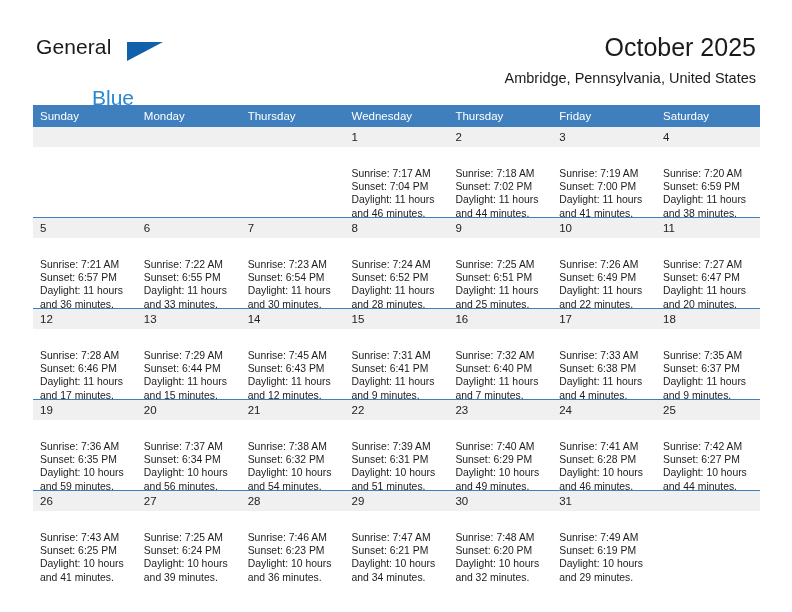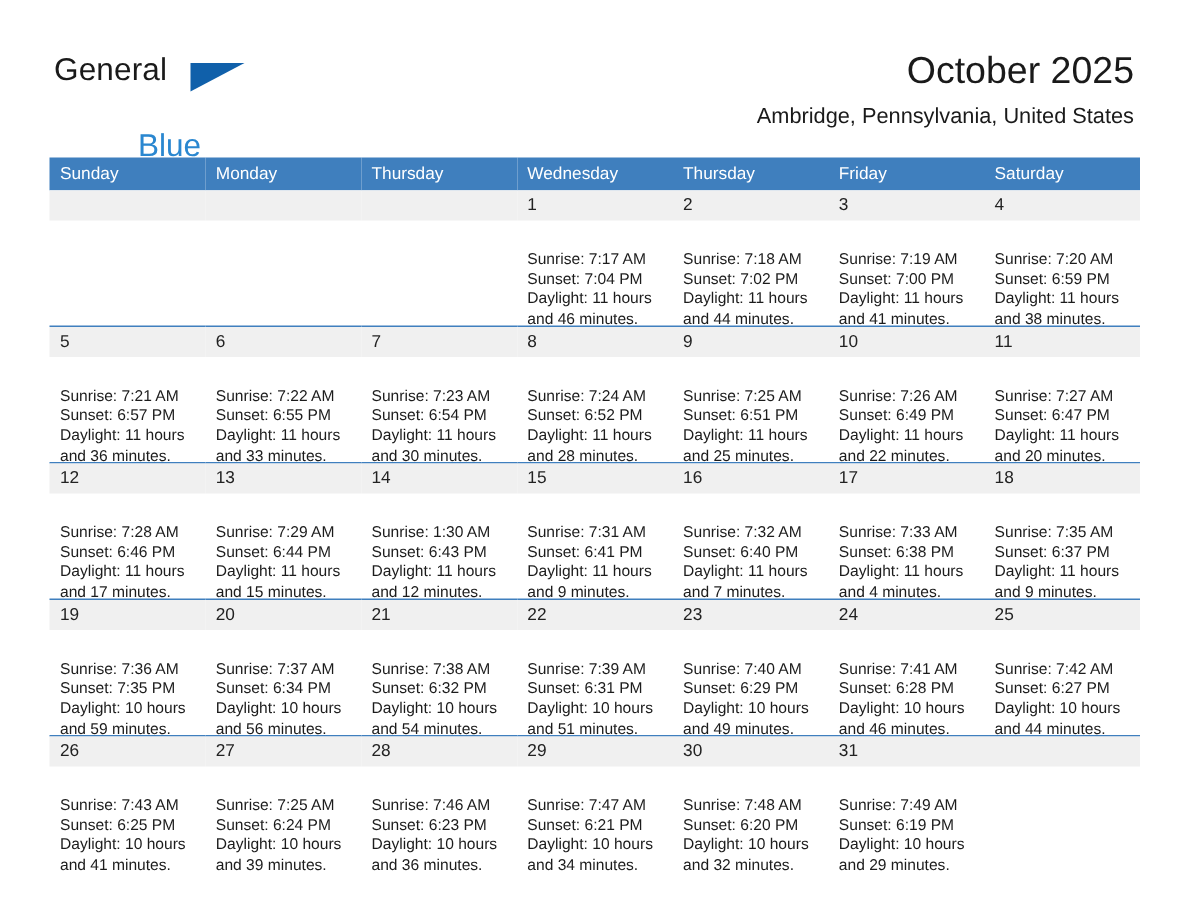--- a/index.html
+++ b/index.html
@@ -337,21 +337,21 @@
                 <div>Sunrise: 7:29 AM</div>
                 <div>Sunset: 6:44 PM</div>
                 <div class="daylight">Daylight: 11 hours and 15 minutes.</div>
               </div>
             </div>
           </td>
           <td>
             <div class="cell">
               <span class="daynum">14</span>
               <div class="info">
-                <div>Sunrise: 1:30 AM</div>
+                <div>Sunrise: 7:45 AM</div>
                 <div>Sunset: 6:43 PM</div>
                 <div class="daylight">Daylight: 11 hours and 12 minutes.</div>
               </div>
             </div>
           </td>
           <td>
             <div class="cell">
               <span class="daynum">15</span>
               <div class="info">
                 <div>Sunrise: 7:31 AM</div>
@@ -390,21 +390,21 @@
               </div>
             </div>
           </td>
         </tr>
         <tr class="week-row">
           <td>
             <div class="cell">
               <span class="daynum">19</span>
               <div class="info">
                 <div>Sunrise: 7:36 AM</div>
-                <div>Sunset: 7:35 PM</div>
+                <div>Sunset: 6:35 PM</div>
                 <div class="daylight">Daylight: 10 hours and 59 minutes.</div>
               </div>
             </div>
           </td>
           <td>
             <div class="cell">
               <span class="daynum">20</span>
               <div class="info">
                 <div>Sunrise: 7:37 AM</div>
                 <div>Sunset: 6:34 PM</div>

